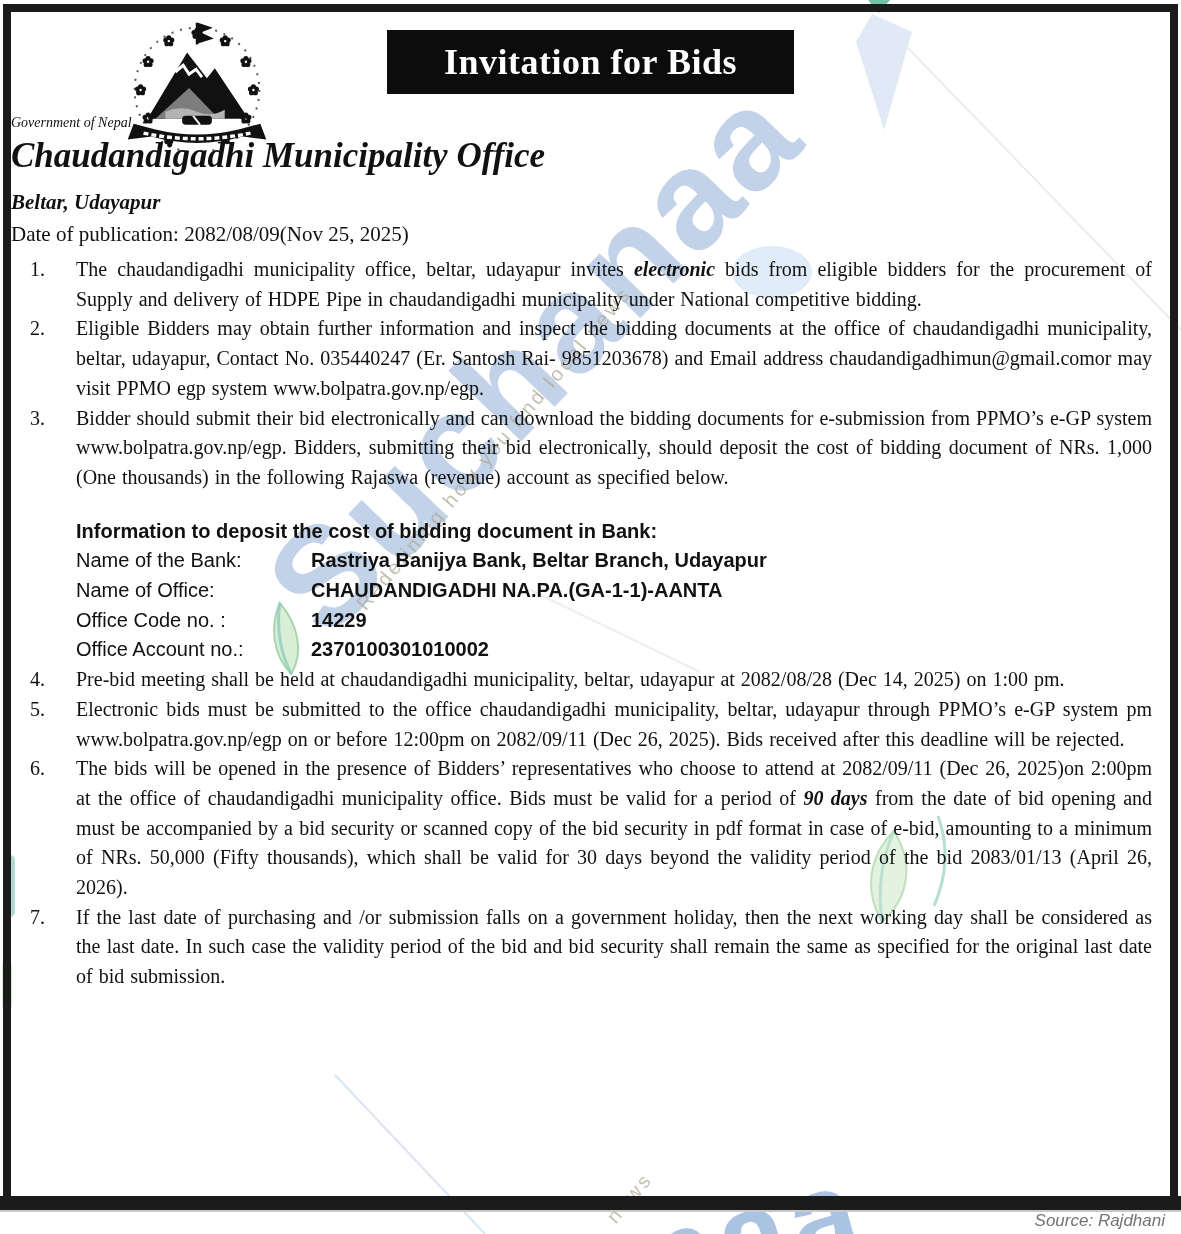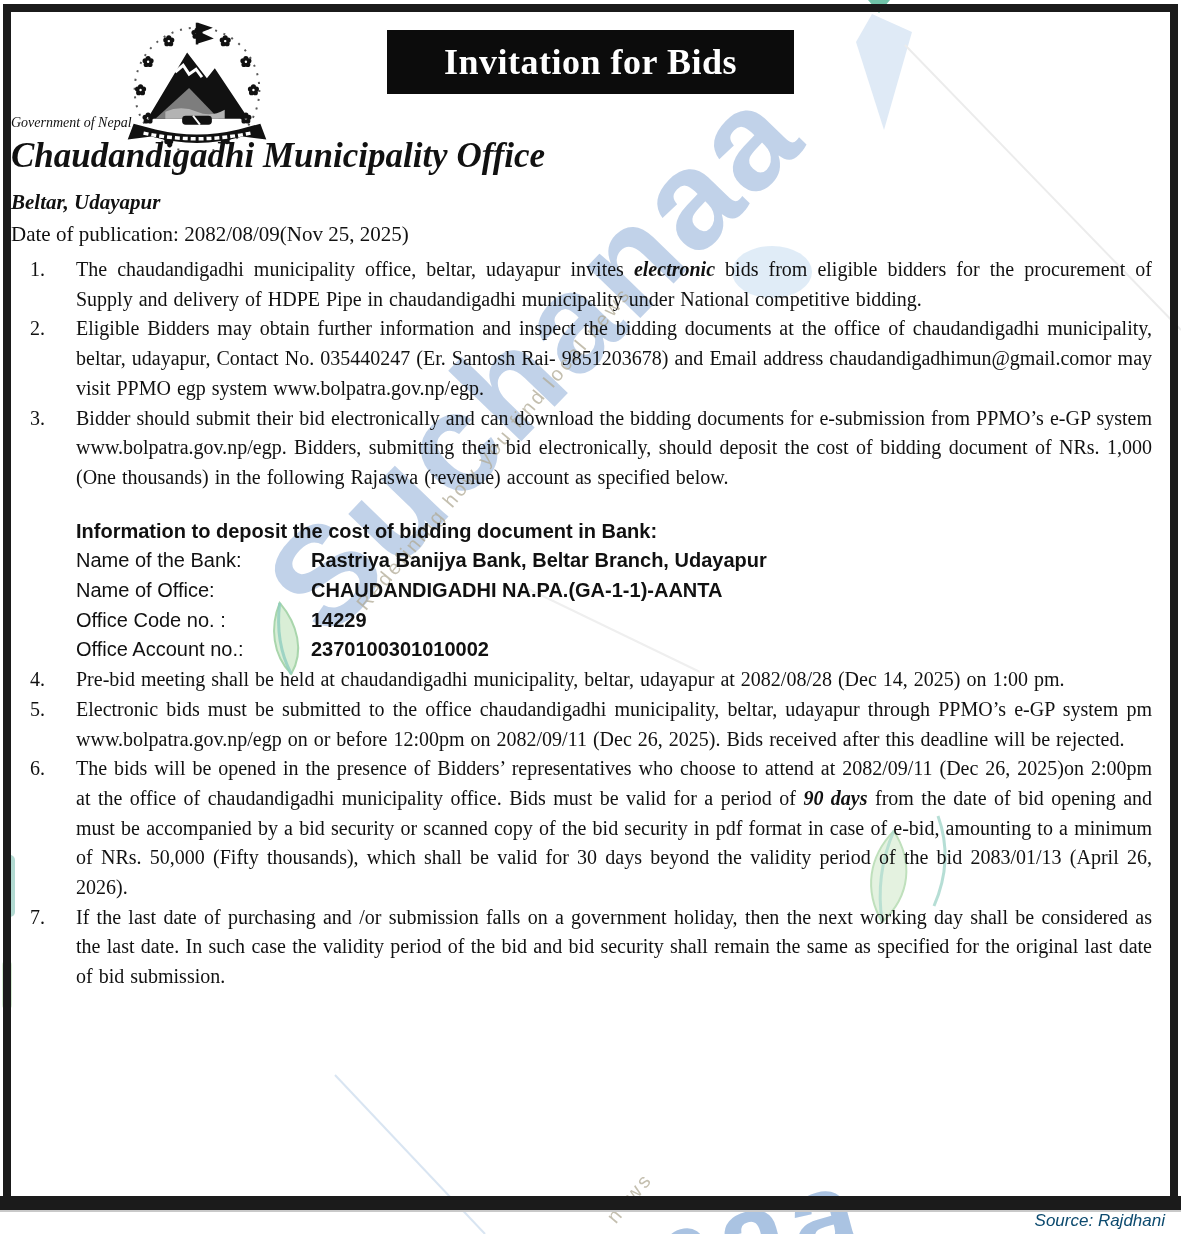--- a/index.html
+++ b/index.html
@@ -51,21 +51,21 @@
   .item-text span{word-spacing:1px;}
 
   .bank-block{font-family:"Liberation Sans",sans-serif;}
   .bank-heading{font-size:20px;line-height:29.7px;font-weight:bold;margin-top:24px;}
   .bank-row{display:flex;font-size:20px;line-height:29.7px;align-items:center;}
   .bank-label{width:235px;flex:none;}
   .bank-value{font-weight:bold;}
   .bank-value.serif-val{font-family:Liberation Sans, sans-serif;}
 
   .source{position:absolute;right:16px;top:1211px;z-index:3;
-          font-family:"Liberation Sans",sans-serif;font-style:italic;font-size:17px;color:#0c4a6e;}
+          font-family:"Liberation Sans",sans-serif;font-style:italic;font-size:17px;color:#737373;}
 </style>
 </head>
 <body>
 
 <div class="page">
 
   <div class="wm wm-mid">Suchanaa</div>
   <div class="wm wm-bottom">naa</div>
   <div class="wm-tag wm-tag1">Redefining how you find local news</div>
   <div class="wm-tag wm-tag2">news</div>

